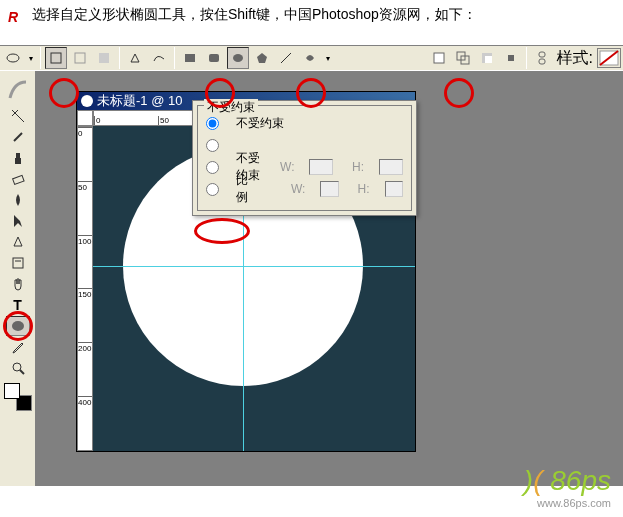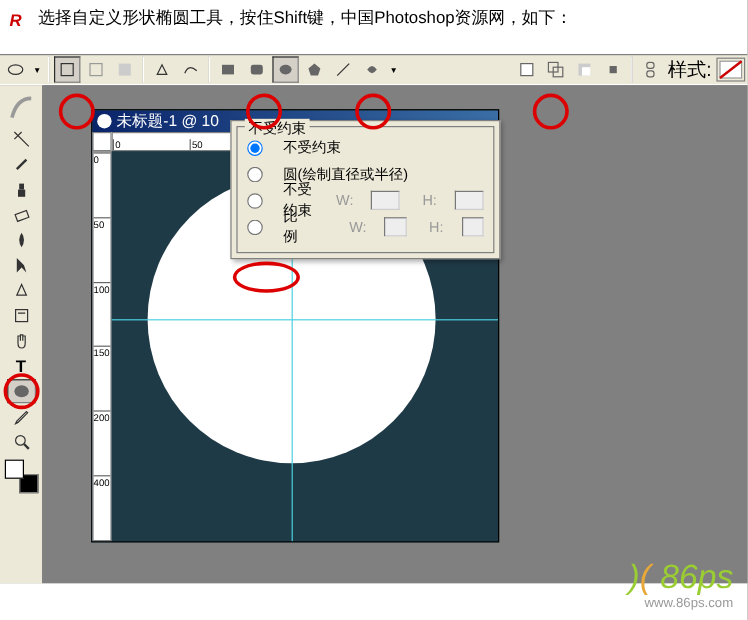--- a/index.html
+++ b/index.html
@@ -291,21 +291,20 @@
 
 <div class="options-panel">
   <div class="panel-group">
     <div class="panel-legend">不受约束</div>
     <div class="panel-row">
       <input type="radio" name="eo" checked="" style="">
       <span>不受约束</span>
     </div>
     <div class="panel-row">
       <input type="radio" name="eo" style="">
-      <span>圆(绘制直径或半径)</span>
     </div>
     <div class="panel-row">
       <input type="radio" name="eo" style="">
       <span>不受约束</span>
       <span class="dim-label">W:</span>
       <div class="dim-input"></div>
       <span class="dim-label">H:</span>
       <div class="dim-input"></div>
     </div>
     <div class="panel-row">

